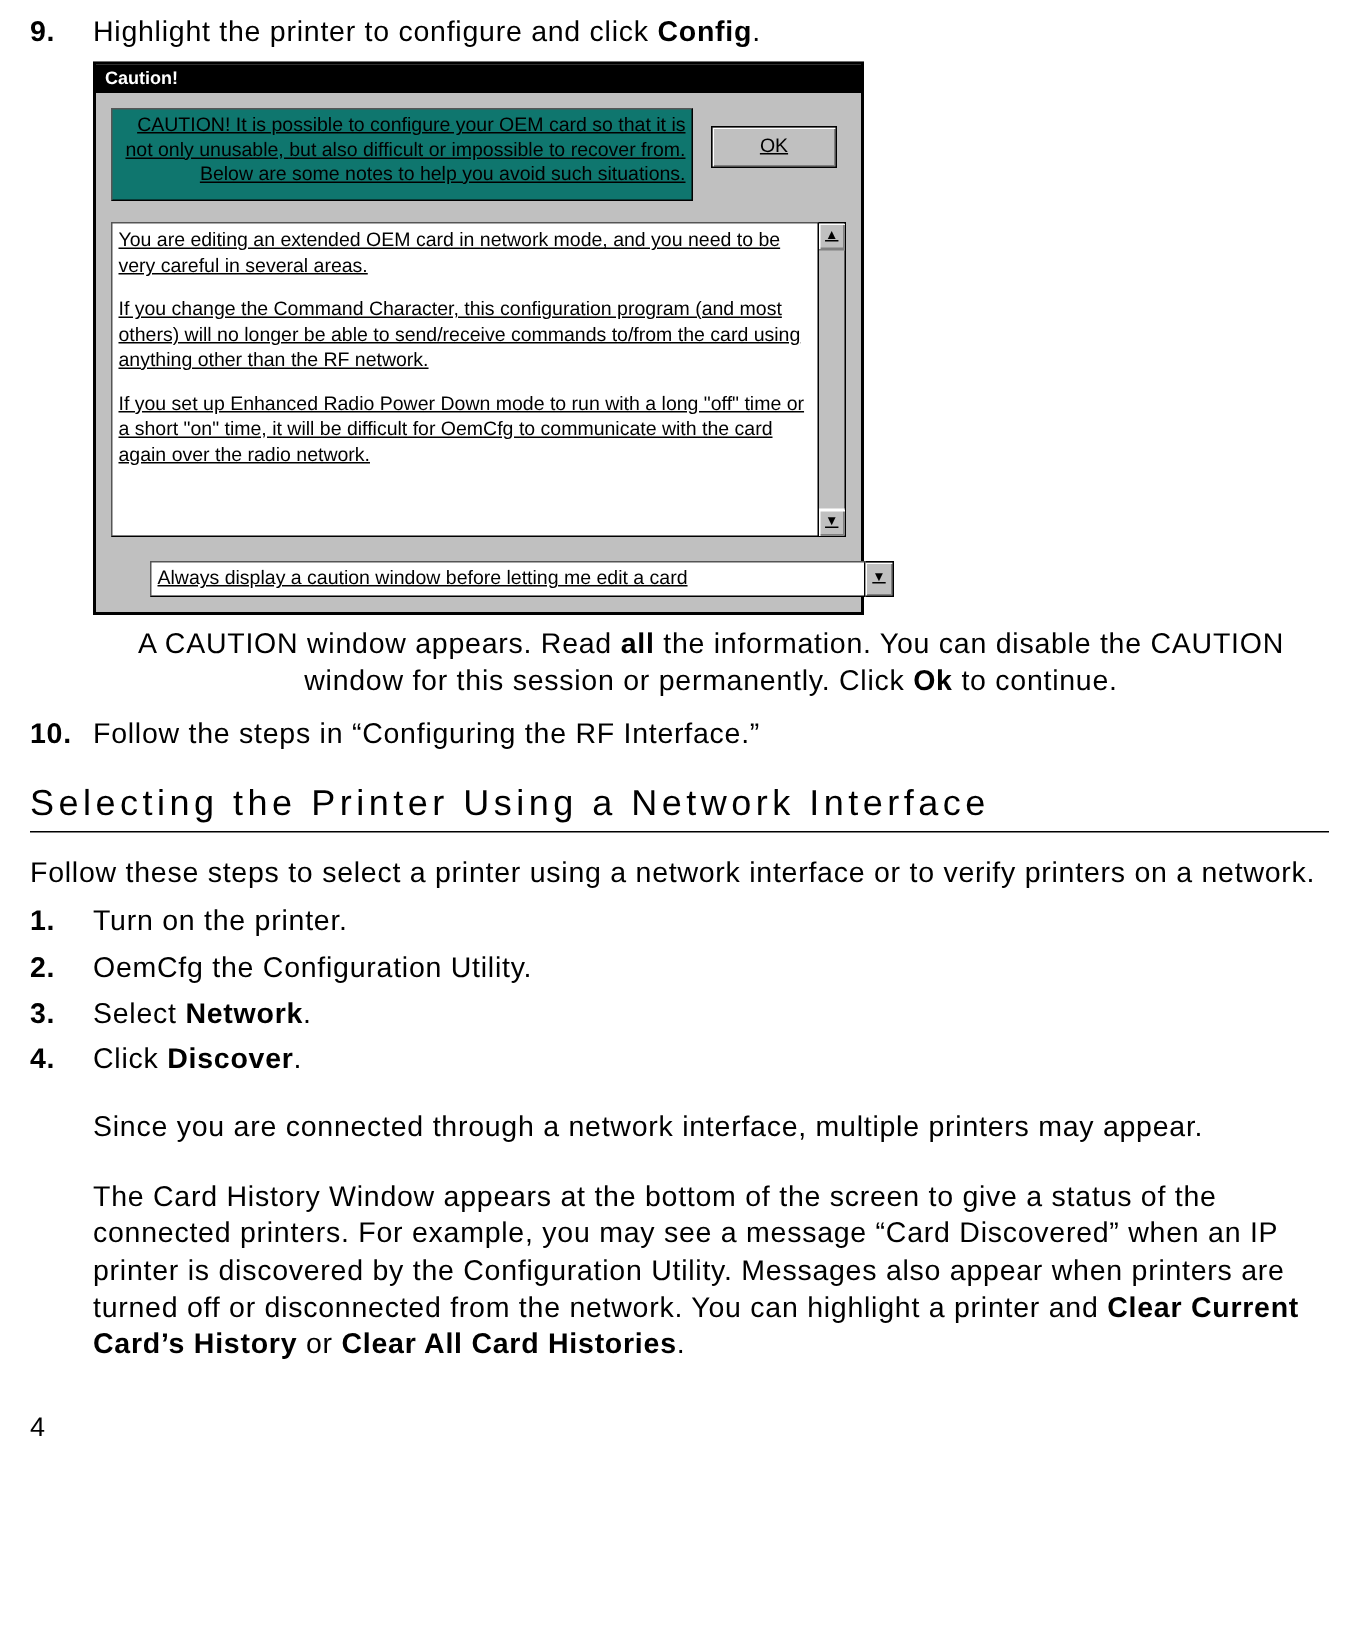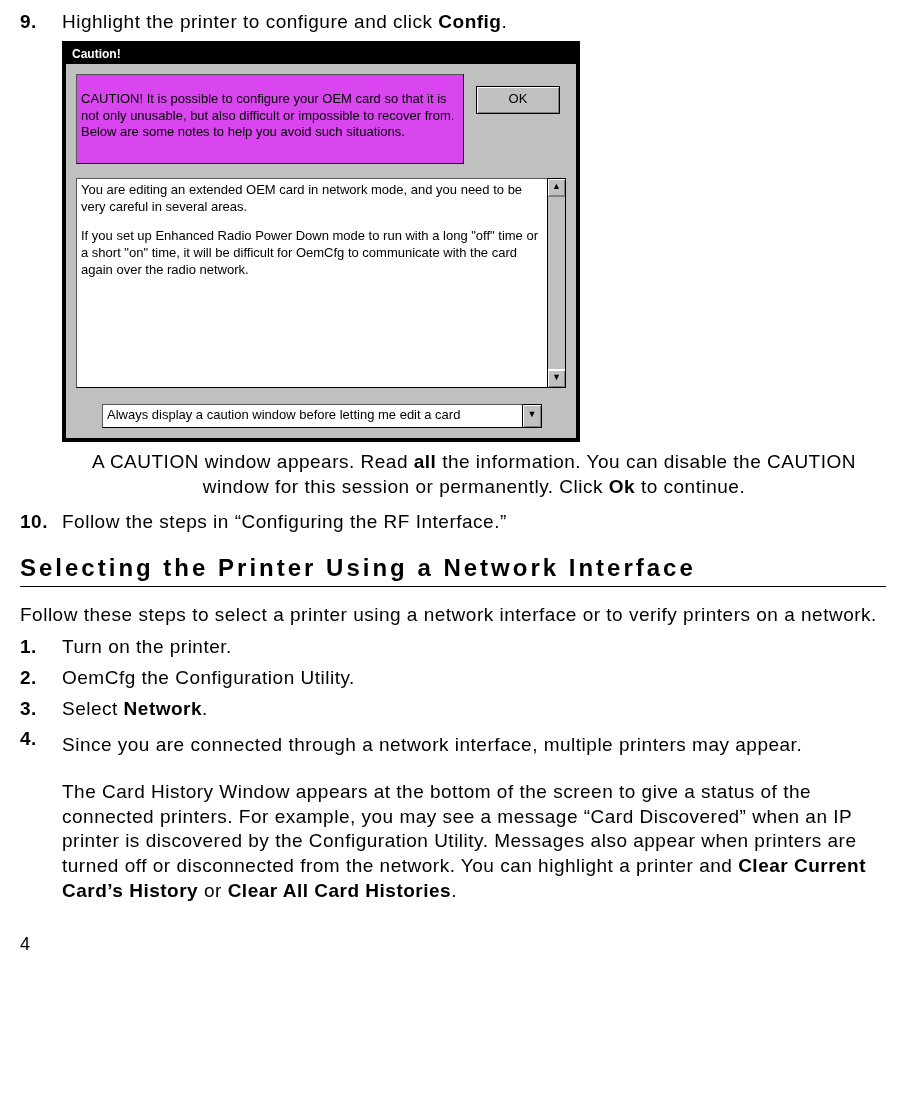--- a/index.html
+++ b/index.html
@@ -21,51 +21,53 @@
   }
   .step-body {
     flex: 1;
   }
   .figure-wrap {
     margin-left: 42px;
     margin-top: 4px;
     margin-bottom: 8px;
   }
   .dialog {
-    border: 4px solid #000000;
+    border: 2px solid #000000;
     width: 510px;
     background: #c0c0c0;
     font-family: "MS Sans Serif", Tahoma, Arial, sans-serif;
     font-size: 13px;
     letter-spacing: 0;
+    text-decoration: underline;
   }
   .dialog-title {
     background: #000;
     color: #fff;
     font-weight: bold;
     padding: 2px 6px;
     font-size: 12px;
   }
   .dialog-inner {
     padding: 10px;
   }
   .dialog-top {
     display: flex;
     gap: 12px;
     align-items: flex-start;
   }
   .caution-box {
     flex: 1;
-    background: #d946ef;
+    background: #0f766e;
     border: 1px solid #000;
     border-top-color:#555; border-left-color:#555;
-    padding: 16px 4px;
+    padding: 2px 4px;
     font-size: 13px;
     line-height: 1.25;
     height: 56px;
+    text-align: right;
   }
   .ok-btn {
     width: 82px;
     height: 26px;
     background: #c0c0c0;
     border: 1px solid #000;
     box-shadow: inset 1px 1px 0 #fff, inset -1px -1px 0 #808080;
     text-align: center;
     line-height: 24px;
     font-size: 13px;
@@ -106,21 +108,21 @@
     font-size:9px;
     line-height:15px;
   }
   .sbtn.bottom { border-bottom:none; border-top:1px solid #fff; }
   .dropdown-row {
     margin-top: 16px;
     padding-left: 26px;
   }
   .dropdown {
     display:flex;
-    width: 440px;
+    width: 496px;
   }
   .dropdown-text {
     flex:1;
     background:#fff;
     border:1px solid #000;
     border-top-color:#555; border-left-color:#555;
     padding: 2px 4px;
     font-size:13px;
     height:18px;
     line-height:16px;
@@ -134,21 +136,21 @@
     text-align:center;
     font-size:9px;
     line-height:18px;
   }
   .after-figure {
     margin-left: 42px;
     margin-bottom: 10px;
     text-align: center;
   }
   .section-heading {
-    font-weight: bold;
+    font-weight: normal;
     font-size: 24px;
     letter-spacing: 3px;
     margin-top: 18px;
     border-bottom: 1px solid #000;
     padding-bottom: 2px;
     margin-bottom: 6px;
   }
   .intro {
     margin-bottom: 8px;
     margin-top: 16px;
@@ -172,20 +174,21 @@
   <div class="dialog">
     <div class="dialog-title">Caution!</div>
     <div class="dialog-inner">
       <div class="dialog-top">
         <div class="caution-box">CAUTION!  It is possible to configure your OEM card so that it is not only unusable, but also difficult or impossible to recover from. Below are some notes to help you avoid such situations.</div>
         <div class="ok-btn">OK</div>
       </div>
       <div class="scroll-area">
         <div class="scroll-text">
           <p>You are editing an extended OEM card in network mode, and you need to be very careful in several areas.</p>
+          <p>If you change the Command Character, this configuration program (and most others) will no longer be able to send/receive commands to/from the card using anything other than the RF network.</p>
           <p>If you set up Enhanced Radio Power Down mode to run with a long "off" time or a short "on" time, it will be difficult for OemCfg to communicate with the card again over the radio network.</p>
         </div>
         <div class="vscroll">
           <div class="sbtn">▲</div>
           <div class="sbtn bottom">▼</div>
         </div>
       </div>
       <div class="dropdown-row">
         <div class="dropdown">
           <div class="dropdown-text">Always display a caution window before letting me edit a card</div>
@@ -222,20 +225,23 @@
 <div class="step-row">
   <div class="step-num">3.</div>
   <div class="step-body">
     <span>Select </span><b>Network</b><span>.</span>
   </div>
 </div>
 
 <div class="step-row">
   <div class="step-num">4.</div>
   <div class="step-body">
-    <div style="margin-top:6px">Since you are connected through a network interface, multiple printers may appear.</div>
+    <div>
+      <span>Click </span><b>Discover</b><span>.</span>
+    </div>
+    <div style="margin-top:20px">Since you are connected through a network interface, multiple printers may appear.</div>
     <div style="margin-top:22px">
       <span>The Card History Window appears at the bottom of the screen to give a status of the connected printers.  For example, you may see a message “Card Discovered” when an IP printer is discovered by the Configuration Utility.  Messages also appear when printers are turned off or disconnected from the network.  You can highlight a printer and </span><b>Clear Current Card’s History</b><span> or </span><b>Clear All Card Histories</b><span>.</span>
     </div>
   </div>
 </div>
 
 <div class="page-num">4</div>
 
 </body></html>

